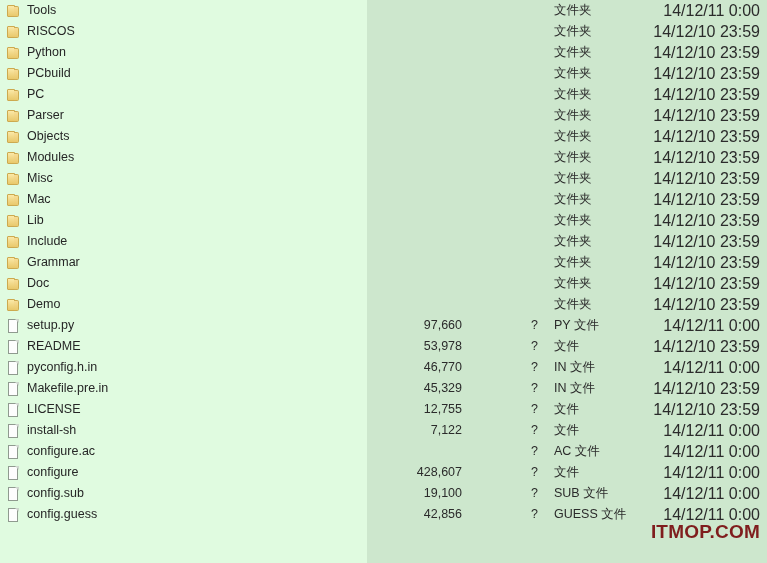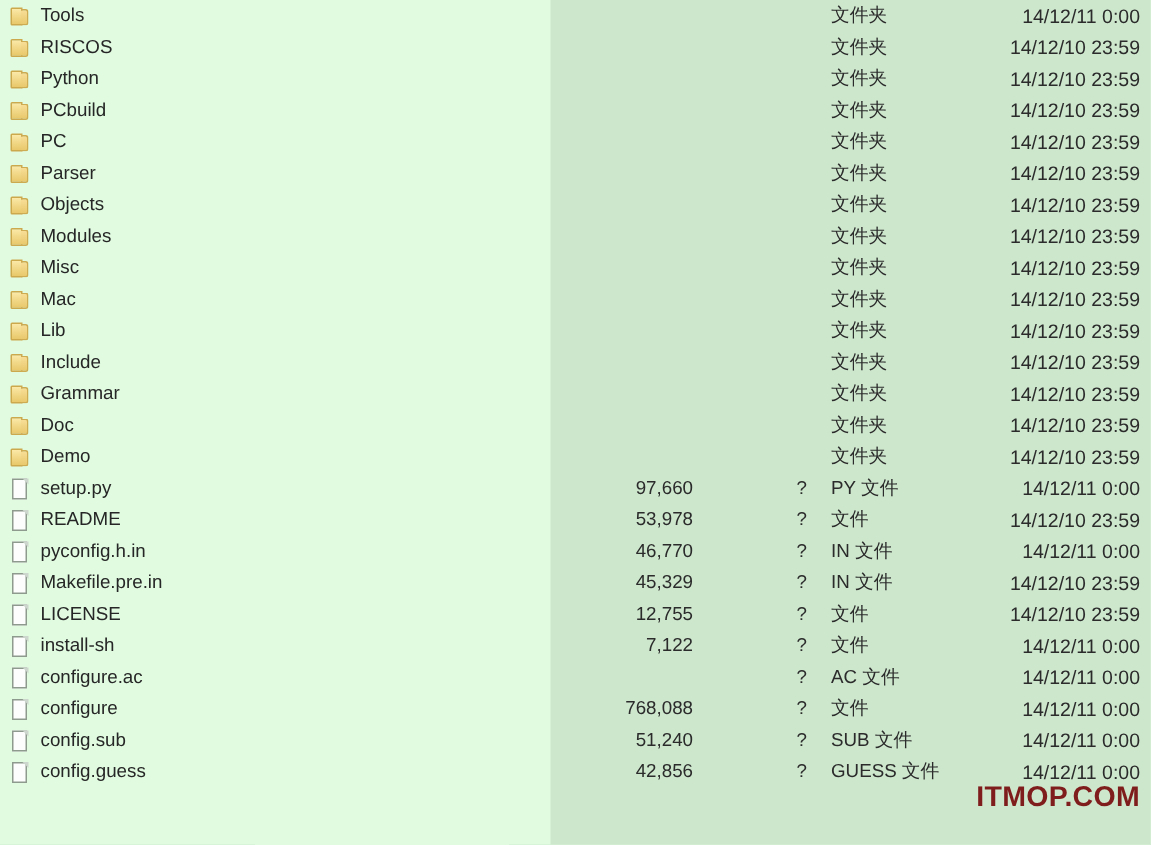--- a/index.html
+++ b/index.html
@@ -146,21 +146,21 @@
     font-size: 12.5px;
     color: #2b2b2b;
   }
   
   .c-date {
     position: absolute;
     left: 620px;
     top: 0;
     width: 140px;
     text-align: right;
-    font-size: 13px;
+    font-size: 16px;
     color: #2b2b2b;
   }
 
   
   #watermark {
     position: absolute;
     right: 7px;
     bottom: 20px;
     font-size: 19px;
     font-weight: bold;
@@ -394,31 +394,31 @@
         </div>
         <div class="c-flag">?</div>
         <div class="c-type">AC 文件</div>
         <div class="c-date">14/12/11 0:00</div>
       </div>
       <div class="row">
         <div class="c-name">
           <span class="icon file"></span>
           <span class="label">configure</span>
         </div>
-        <div class="c-size">768,088</div>
+        <div class="c-size">428,607</div>
         <div class="c-flag">?</div>
         <div class="c-type">文件</div>
         <div class="c-date">14/12/11 0:00</div>
       </div>
       <div class="row">
         <div class="c-name">
           <span class="icon file"></span>
           <span class="label">config.sub</span>
         </div>
-        <div class="c-size">51,240</div>
+        <div class="c-size">19,100</div>
         <div class="c-flag">?</div>
         <div class="c-type">SUB 文件</div>
         <div class="c-date">14/12/11 0:00</div>
       </div>
       <div class="row">
         <div class="c-name">
           <span class="icon file"></span>
           <span class="label">config.guess</span>
         </div>
         <div class="c-size">42,856</div>

